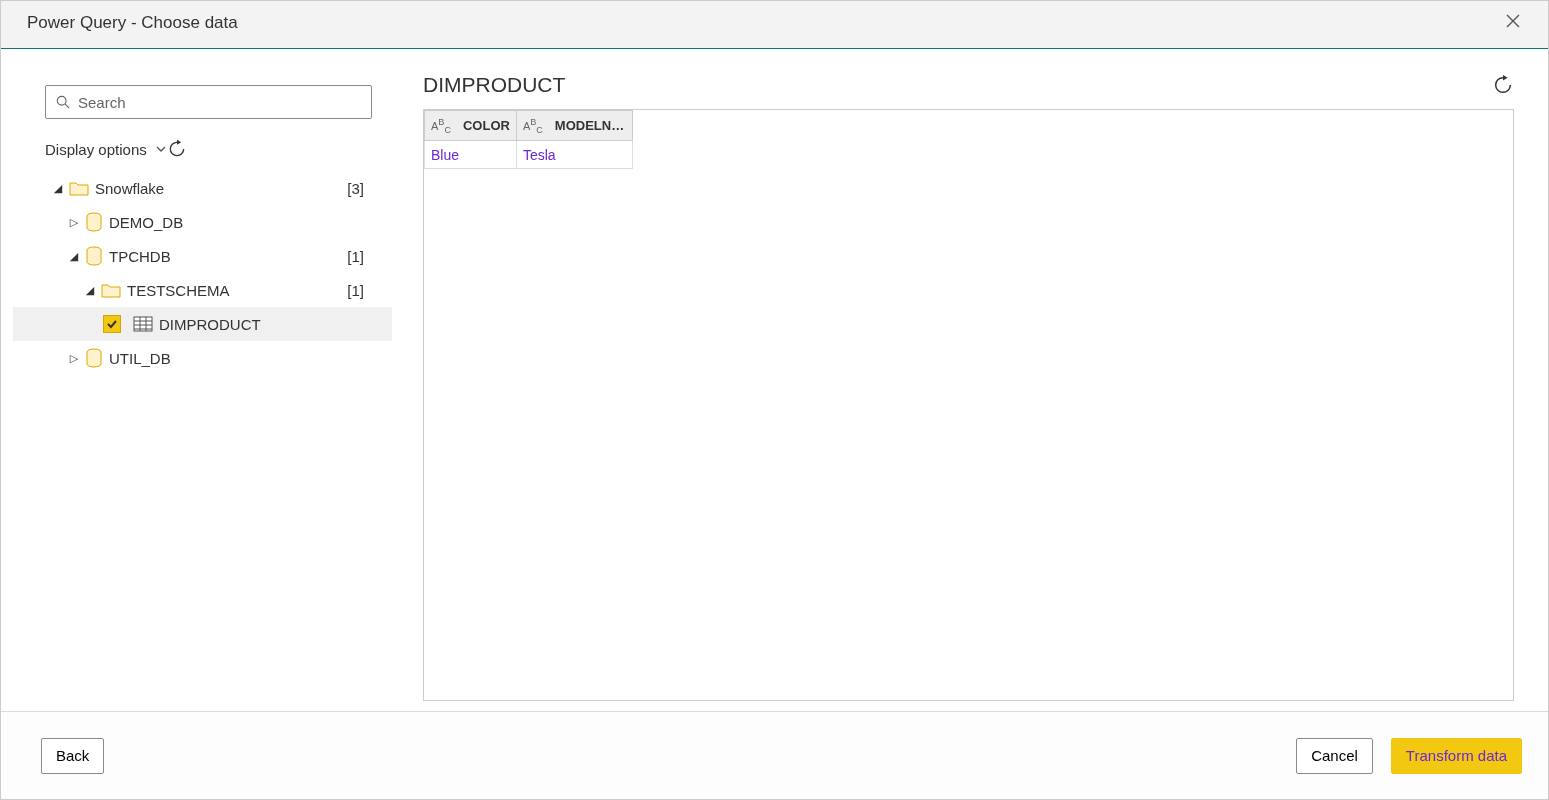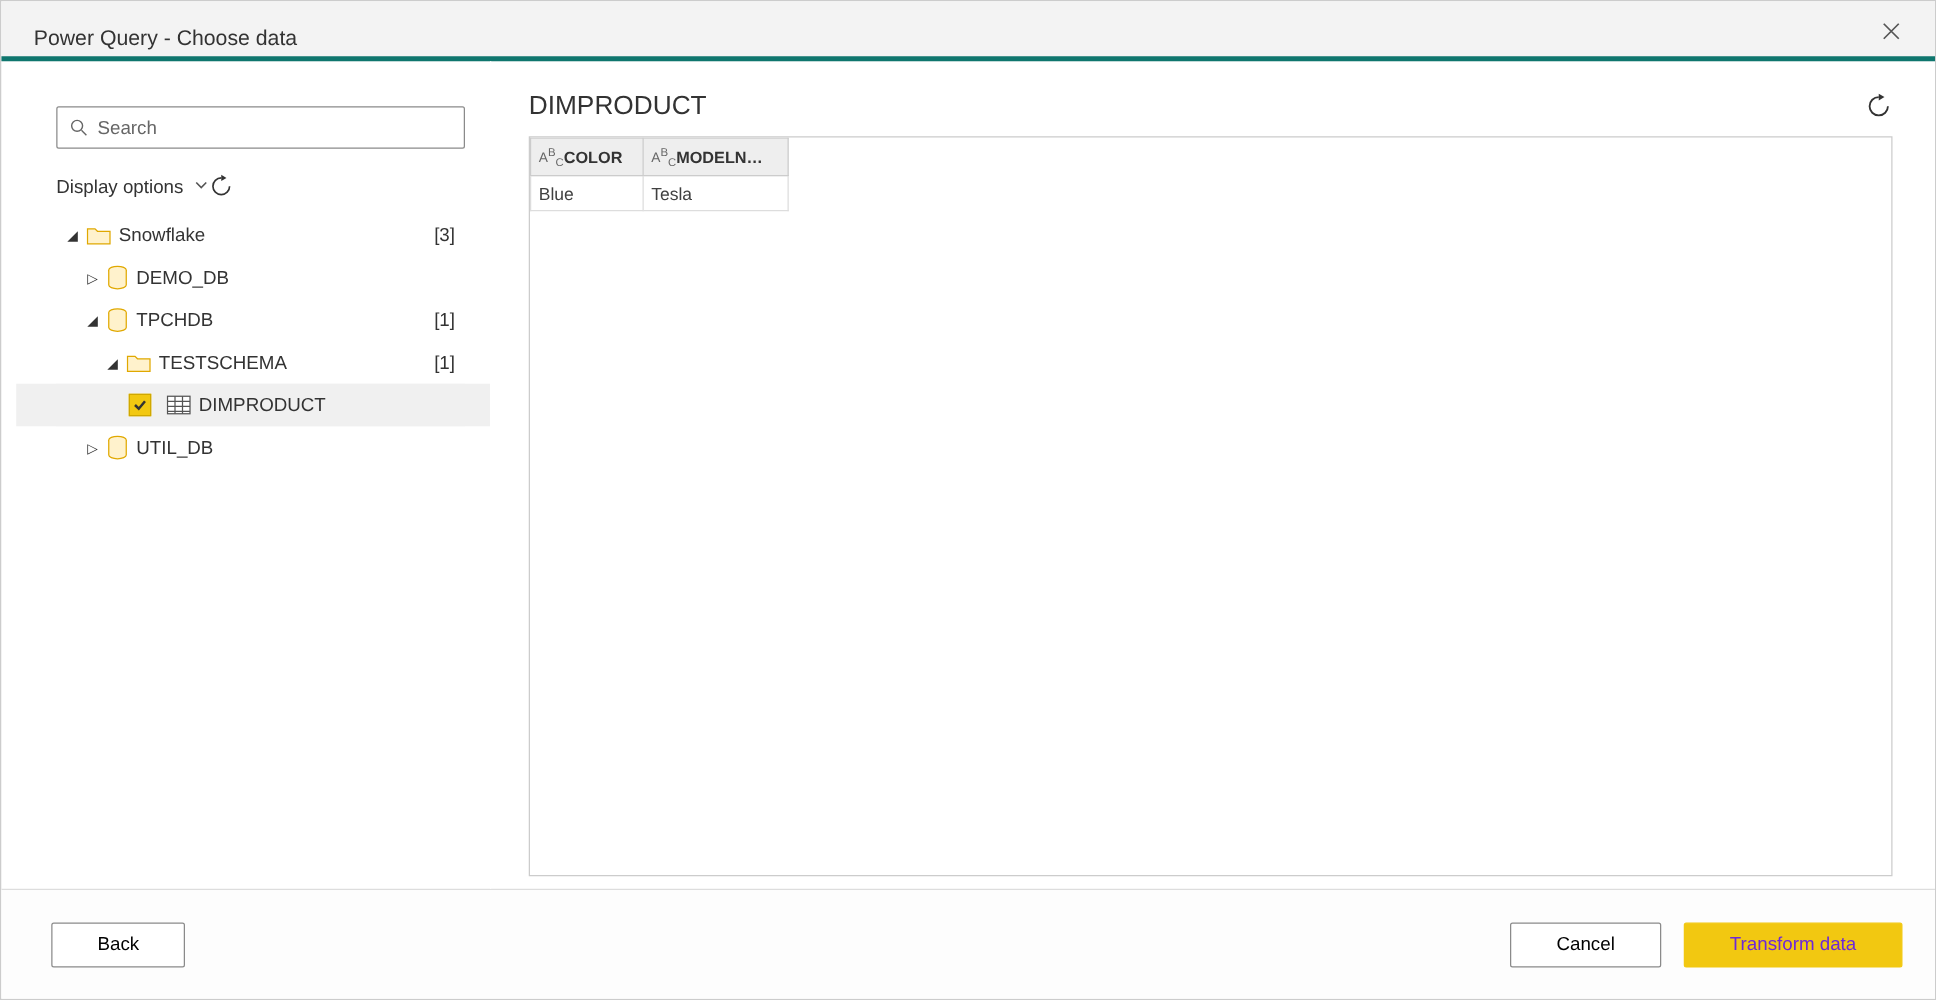--- a/index.html
+++ b/index.html
@@ -9,23 +9,23 @@
     color: #333;
     background: #fff;
     width: 1549px;
     height: 800px;
     overflow: hidden;
     border: 1px solid #ccc;
   }
   .titlebar {
     height: 48px;
     background: #f3f3f3;
-    border-bottom: 4px solid #0f766e;
-    display: flex;
-    align-items: flex-end;
+    border-bottom: 1px solid #0f766e;
+    display: flex;
+    align-items: center;
     padding: 0 20px 4px 26px;
     justify-content: space-between;
   }
   .titlebar-title {
     font-size: 17px;
     color: #333;
   }
   .close-x {
     font-size: 18px;
     color: #555;
@@ -158,44 +158,44 @@
   .data-table th {
     background: #eee;
     font-weight: 600;
     font-size: 13px;
     text-align: left;
     border: 1px solid #ccc;
     height: 30px;
     padding: 0 6px;
     white-space: nowrap;
   }
-  .th-inner { display:flex; align-items:center; gap:0; }
+  .th-inner { display:flex; align-items:center; gap:12px; }
   .type-icon { font-size: 11px; color:#666; font-weight:400; }
   .type-icon sub { font-size: 9px; }
   .data-table td {
     border: 1px solid #ddd;
     padding: 4px 6px;
     font-size: 14px;
-    color: #404040;
+    color: #6d28d9;
     height: 28px;
   }
   .col-color { width: 90px; }
   .col-model { width: 116px; }
 
   .footer {
     height: 88px;
     border-top: 1px solid #ddd;
     display: flex;
     align-items: center;
     padding: 0 26px 0 40px;
     background: #fdfdfd;
   }
   .btn {
     height: 36px;
-    padding: 0 36px;
+    padding: 0 14px;
     font-size: 15px;
     border: 1px solid #8a8a8a;
     background: #fff;
     border-radius: 2px;
     cursor: pointer;
     display: flex;
     align-items: center;
   }
   .btn-primary {
     background: #f2c811;

